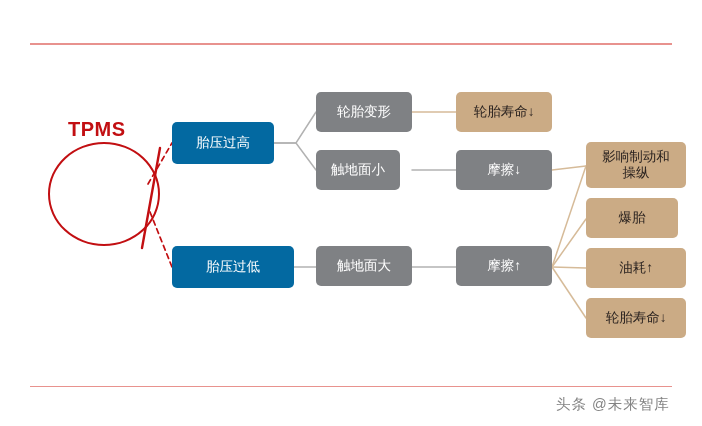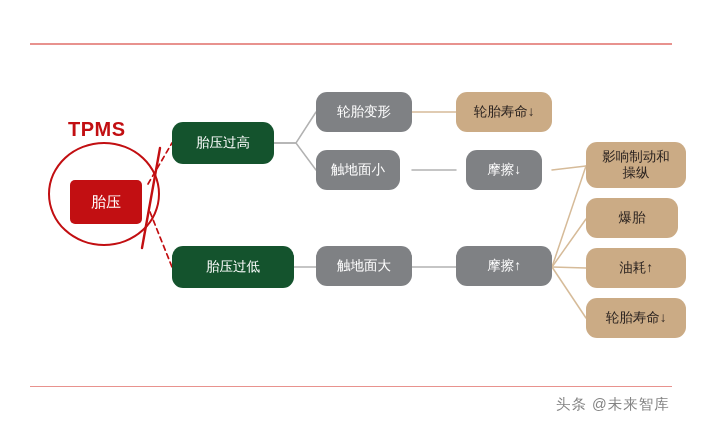--- a/index.html
+++ b/index.html
@@ -42,27 +42,27 @@
     font-size:14.5px;color:#7d7d7d;letter-spacing:1px;
     white-space:nowrap;opacity:.95;
   }
 
   
   #wires{position:absolute;left:0;top:0;width:702px;height:426px;}
 
   
   .node{
     position:absolute;box-sizing:border-box;
-    border-radius:11px;
+    border-radius:5px;
     display:flex;align-items:center;justify-content:center;
     text-align:center;line-height:1.18;
     font-size:13.5px;
     z-index:3;
   }
-  .node.red{background:#14532d;color:#ffffff;}
+  .node.red{background:#0369a1;color:#ffffff;}
   .node.grey{background:#7f8184;color:#ffffff;}
   .node.tan{background:#cbab85;color:#2b2320;}
 
   
   .tpms-wrap{position:absolute;left:40px;top:118px;width:140px;height:132px;z-index:2;}
   .tpms-word{
     position:absolute;left:28px;top:0px;
     font-size:20px;font-weight:bold;color:#c20f12;
     letter-spacing:.5px;font-family:"Liberation Sans",sans-serif;
   }
@@ -110,31 +110,30 @@
       <path d="M552 267 L586 268" stroke="#d6bb99" stroke-width="1.5"></path>
       <path d="M552 267 L586 318" stroke="#d6bb99" stroke-width="1.5"></path>
 
       <path d="M160 148 L142 248" stroke="#c20f12" stroke-width="2.4"></path>
     </g>
   </svg>
 
   <div class="tpms-wrap">
     <div class="tpms-word">TPMS</div>
     <div class="tpms-circle"></div>
-    <div class="tpms-inner">胎压</div>
   </div>
 
   <div id="nodes">
       <div class="node red" style="left: 172px; top: 122px; width: 102px; height: 42px;">胎压过高</div>
       <div class="node red" style="left: 172px; top: 246px; width: 122px; height: 42px;">胎压过低</div>
       <div class="node grey" style="left: 316px; top: 92px; width: 96px; height: 40px;">轮胎变形</div>
       <div class="node grey" style="left: 316px; top: 150px; width: 84px; height: 40px;">触地面小</div>
       <div class="node grey" style="left: 316px; top: 246px; width: 96px; height: 40px;">触地面大</div>
       <div class="node tan" style="left: 456px; top: 92px; width: 96px; height: 40px;">轮胎寿命↓</div>
-      <div class="node grey" style="left: 466px; top: 150px; width: 76px; height: 40px;">摩擦↓</div>
+      <div class="node grey" style="left: 456px; top: 150px; width: 96px; height: 40px;">摩擦↓</div>
       <div class="node grey" style="left: 456px; top: 246px; width: 96px; height: 40px;">摩擦↑</div>
       <div class="node tan" style="left: 586px; top: 142px; width: 100px; height: 46px;">影响制动和<br>操纵</div>
       <div class="node tan" style="left: 586px; top: 198px; width: 92px; height: 40px;">爆胎</div>
       <div class="node tan" style="left: 586px; top: 248px; width: 100px; height: 40px;">油耗↑</div>
       <div class="node tan" style="left: 586px; top: 298px; width: 100px; height: 40px;">轮胎寿命↓</div>
     </div>
 
   <div class="ftr-rule"></div>
   <div class="watermark">头条 @未来智库</div>
 

